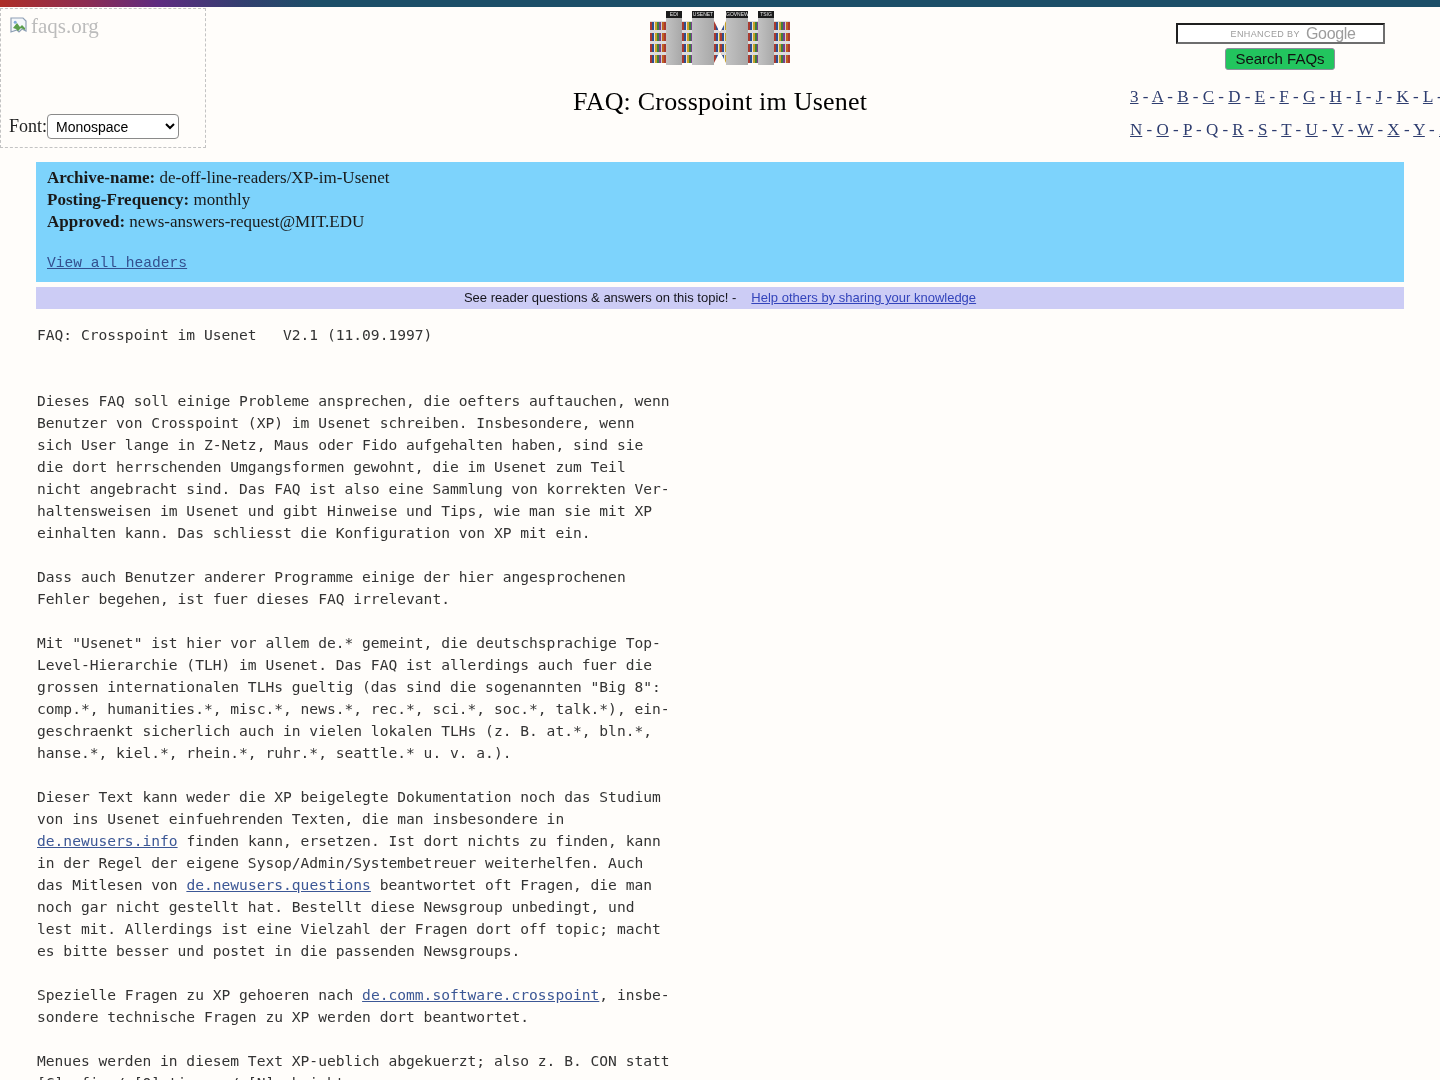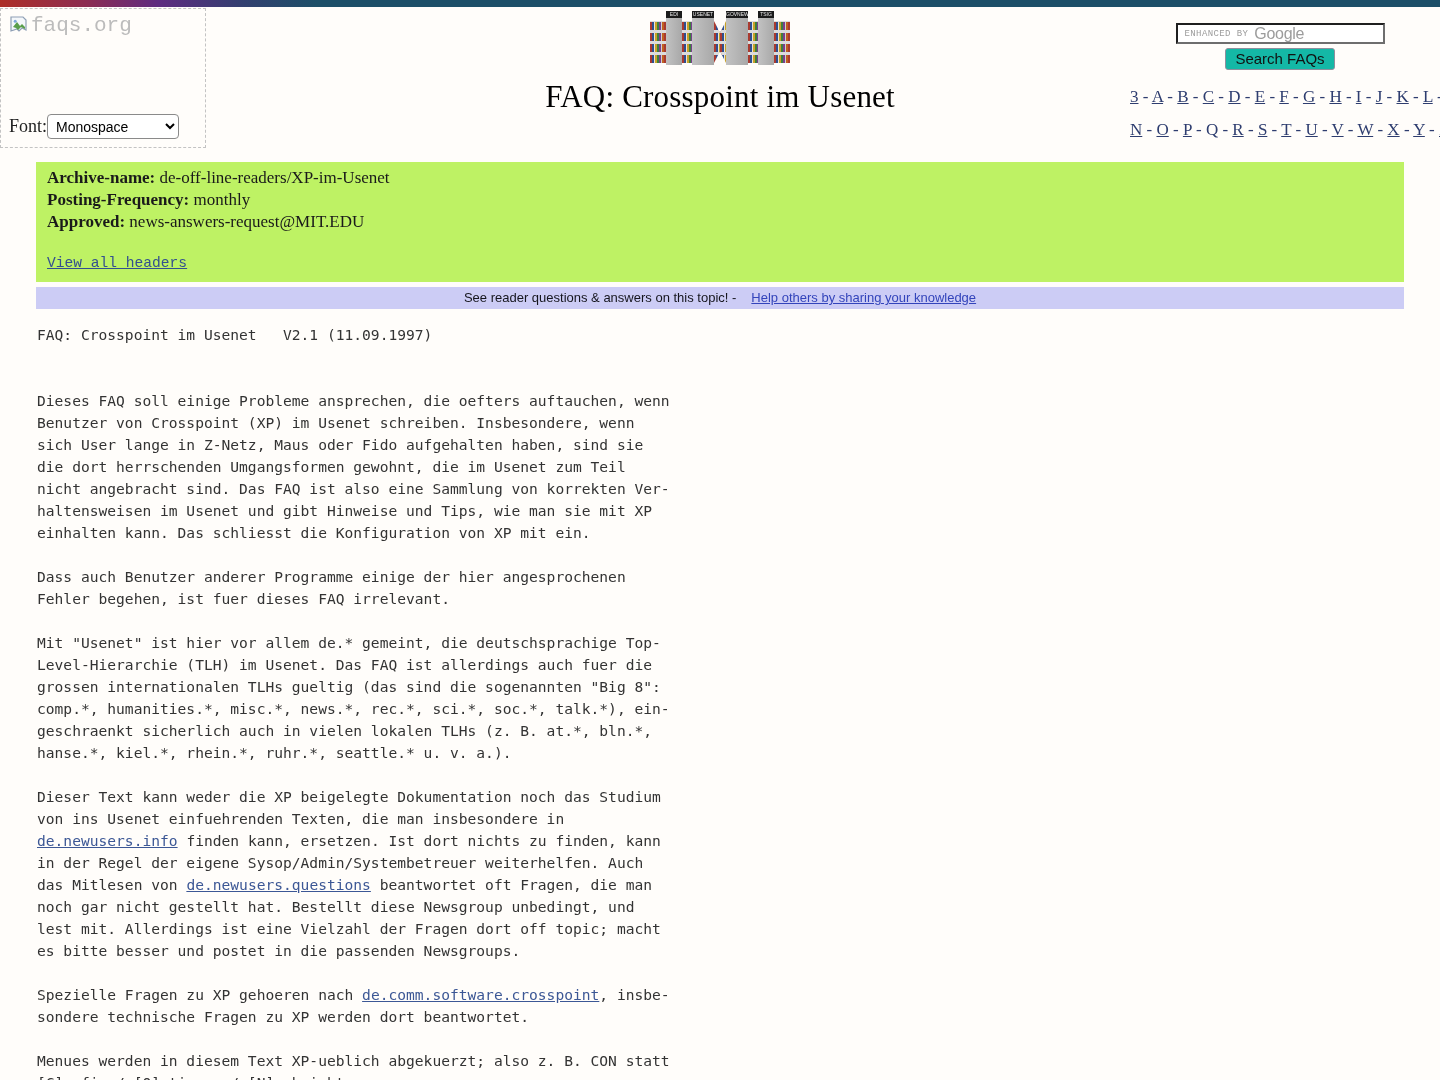--- a/index.html
+++ b/index.html
@@ -7,21 +7,21 @@
   body { font-family:"Liberation Serif", serif; color:#1c1c1c; position:relative; }
 
   .top-stripe { height:7px; width:100%;
     background:linear-gradient(90deg,#ad2f28 0%,#8c2c51 6%,#5e2b80 11%,#32406f 17%,#1d4f68 22%,#1d4f68 100%); }
 
   .header { position:relative; height:155px; }
 
   
   .logo-box { position:absolute; left:0; top:1px; width:206px; height:140px;
     border:1px dashed #c3c3c3; padding:6px 8px; }
-  .broken-img { display:flex; align-items:flex-start; gap:2px; text-decoration:none;font-family:Liberation Mono, monospace; }
+  .broken-img { display:flex; align-items:center; gap:2px; text-decoration:none; }
   .bi-icon { display:inline-block; width:20px; height:20px; }
   .alt-text { font-size:21px; color:#bcbcbc; line-height:22px; }
   .font-row { position:absolute; left:8px; bottom:8px; display:flex; align-items:center; gap:0; }
   .font-label { font-size:18px; color:#222; }
   .font-select { width:132px; height:25px; font-family:"Liberation Sans",sans-serif; font-size:14px;
     border:1px solid #8a8a8a; border-radius:4px; background:#fff; padding:0 4px; }
 
   
   .header-center { position:absolute; left:50%; transform:translateX(-50%); top:4px; width:640px; text-align:center; }
   .library-logo { position:relative; width:144px; height:56px; margin:0 auto; display:block; }
@@ -29,46 +29,46 @@
     font-family:"Liberation Sans",sans-serif; font-size:5px; line-height:7px; overflow:hidden;
     text-align:center; letter-spacing:0; }
   .panel { position:absolute; top:7px; bottom:2px; background:linear-gradient(90deg,#c2c2c2,#a8a8a8); }
   .books { position:absolute; top:10px; height:42px;
     background:
       repeating-linear-gradient(0deg, rgba(255,255,255,0) 0 8px, #dcdcdc 8px 11px),
       repeating-linear-gradient(90deg,#a93a30 0 2px,#2f4f8f 2px 4px,#e8e4da 4px 5px,#c9a227 5px 7px,#3f7f3f 7px 9px,#7a3f8f 9px 11px,#d0d0d0 11px 12px,#c06020 12px 14px);
   }
   .books.conv-l { clip-path:polygon(0 0,100% 28%,100% 72%,0 100%); }
   .books.conv-r { clip-path:polygon(0 28%,100% 0,100% 100%,0 72%); }
-  .page-title { font-size:31px; color:#000; margin-top:12px; letter-spacing:.2px; }
+  .page-title { font-size:26px; color:#000; margin-top:20px; letter-spacing:.2px; }
   .nav { margin-top:30px; font-size:17px; font-weight:bold; color:#22294d; }
   .nav a { color:#2e3d6f; text-decoration:underline; padding:0 1px; }
   .nav .bracket { padding:0 5px; }
   .nav .sep { padding:0 5px; font-weight:bold; }
 
   
   .header-right { position:absolute; right:10px; top:8px; width:300px; text-align:center; }
   .search-heading { font-size:20px; color:#111; }
   .search-input-wrap { position:relative; width:209px; margin:8px auto 0; }
   .search-input { width:209px; height:21px; border:2px solid; border-color:#1f1f1f #6e6e6e #6e6e6e #1f1f1f;
     background:#fff; outline:none; font-size:13px; padding:0 6px; }
   .watermark { position:absolute; left:9px; top:0; height:21px; display:flex; align-items:center; gap:6px;
     pointer-events:none; white-space:nowrap; }
-  .wm-caps { font-family:Liberation Mono, monospace; font-size:9px; color:#9c9c9c; letter-spacing:.4px; }
+  .wm-caps { font-family:Liberation Sans, sans-serif; font-size:9px; color:#9c9c9c; letter-spacing:.4px;margin-left:46px; }
   .wm-google { font-family:"Liberation Sans",sans-serif; font-size:16px; color:#9c9c9c; letter-spacing:-.3px; }
   .search-btn { margin-top:4px; font-family:"Liberation Sans",sans-serif; font-size:15px; color:#111;
-    background:#14b8a6; border:1px solid #8f8f9d; border-radius:3px; padding:1px 9px 2px; cursor:pointer; }
+    background:#22c55e; border:1px solid #8f8f9d; border-radius:3px; padding:1px 9px 2px; cursor:pointer; }
   .index-row { font-size:17px; color:#2e3d6f; margin-top:17px; white-space:nowrap; }
   .index-row + .index-row { margin-top:13px; }
   .index-row a { color:#2e3d6f; text-decoration:underline; }
   .index-row .nolink { color:#2e3d6f; text-decoration:none; }
   .index-row .dash { color:#2e3d6f; }
 
   
-  .meta-box { margin:0 36px; background:#bef264; padding:5px 11px 9px; }
+  .meta-box { margin:0 36px; background:#7dd3fc; padding:5px 11px 9px; }
   .meta-row { font-size:17px; line-height:22px; color:#1a1a1a; }
   .meta-label { font-weight:bold; }
   .meta-spacer { height:20px; }
   .view-all { font-family:Liberation Mono, monospace; font-size:14.6px; line-height:20px; }
   .view-all a { color:#33508f; text-decoration:underline; }
 
   
   .topic-bar { margin:5px 36px 0; background:#ccccf5; height:22px; line-height:22px; text-align:center;
     font-family:"Liberation Sans",sans-serif; font-size:13px; color:#15151d; }
   .topic-bar a { color:#3344bb; text-decoration:underline; margin-left:15px;text-align:right; }

